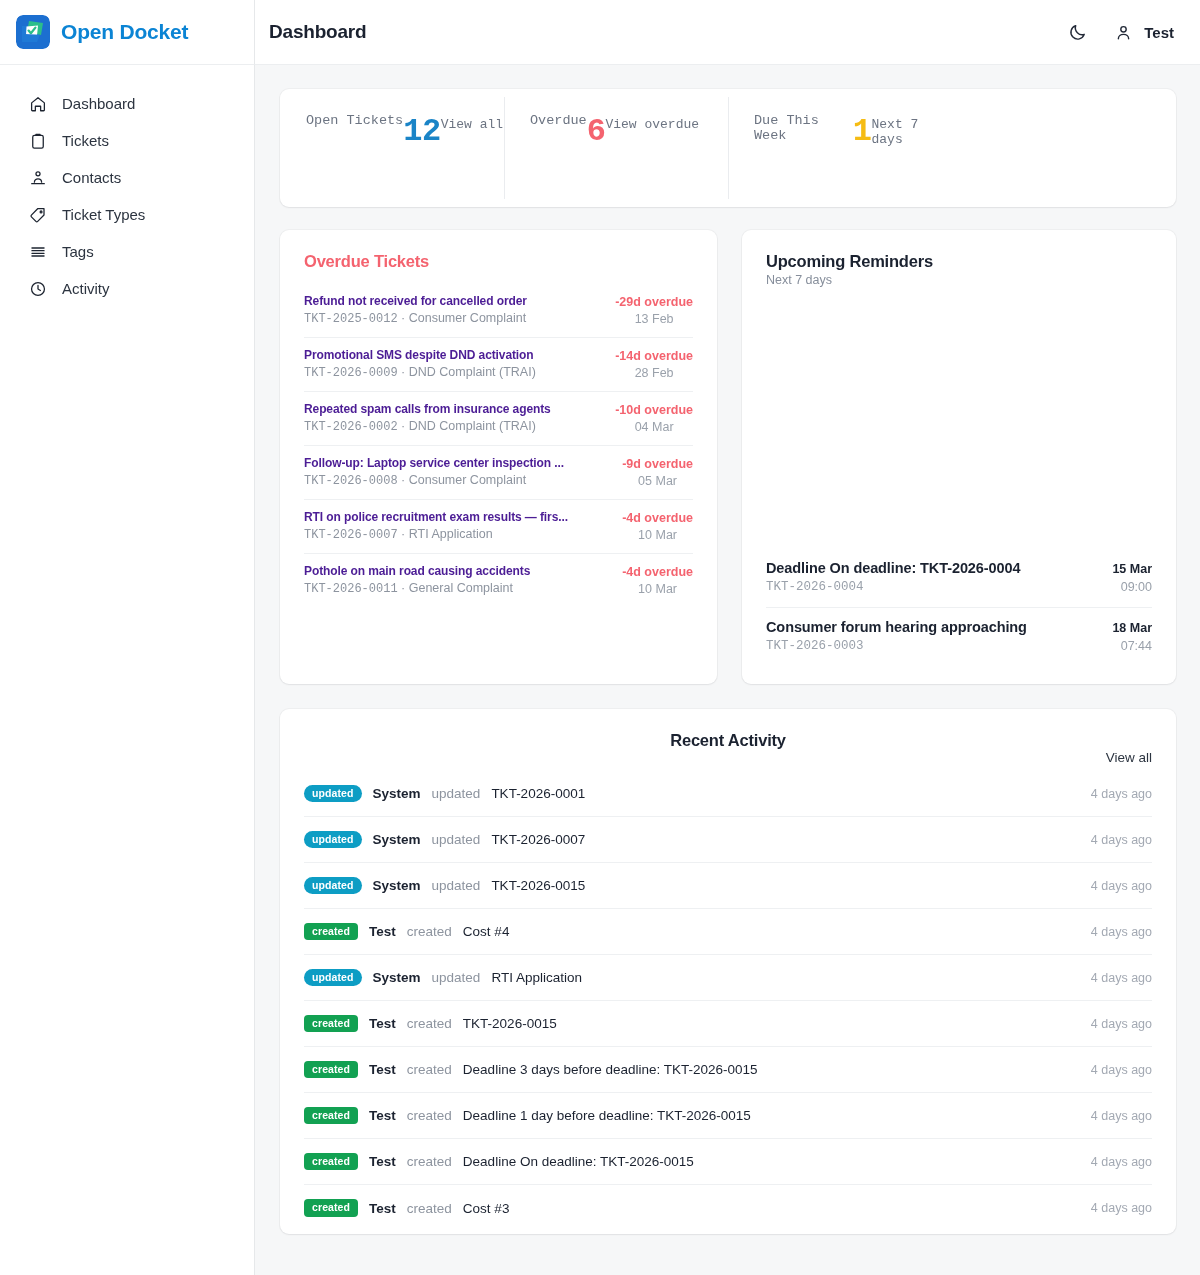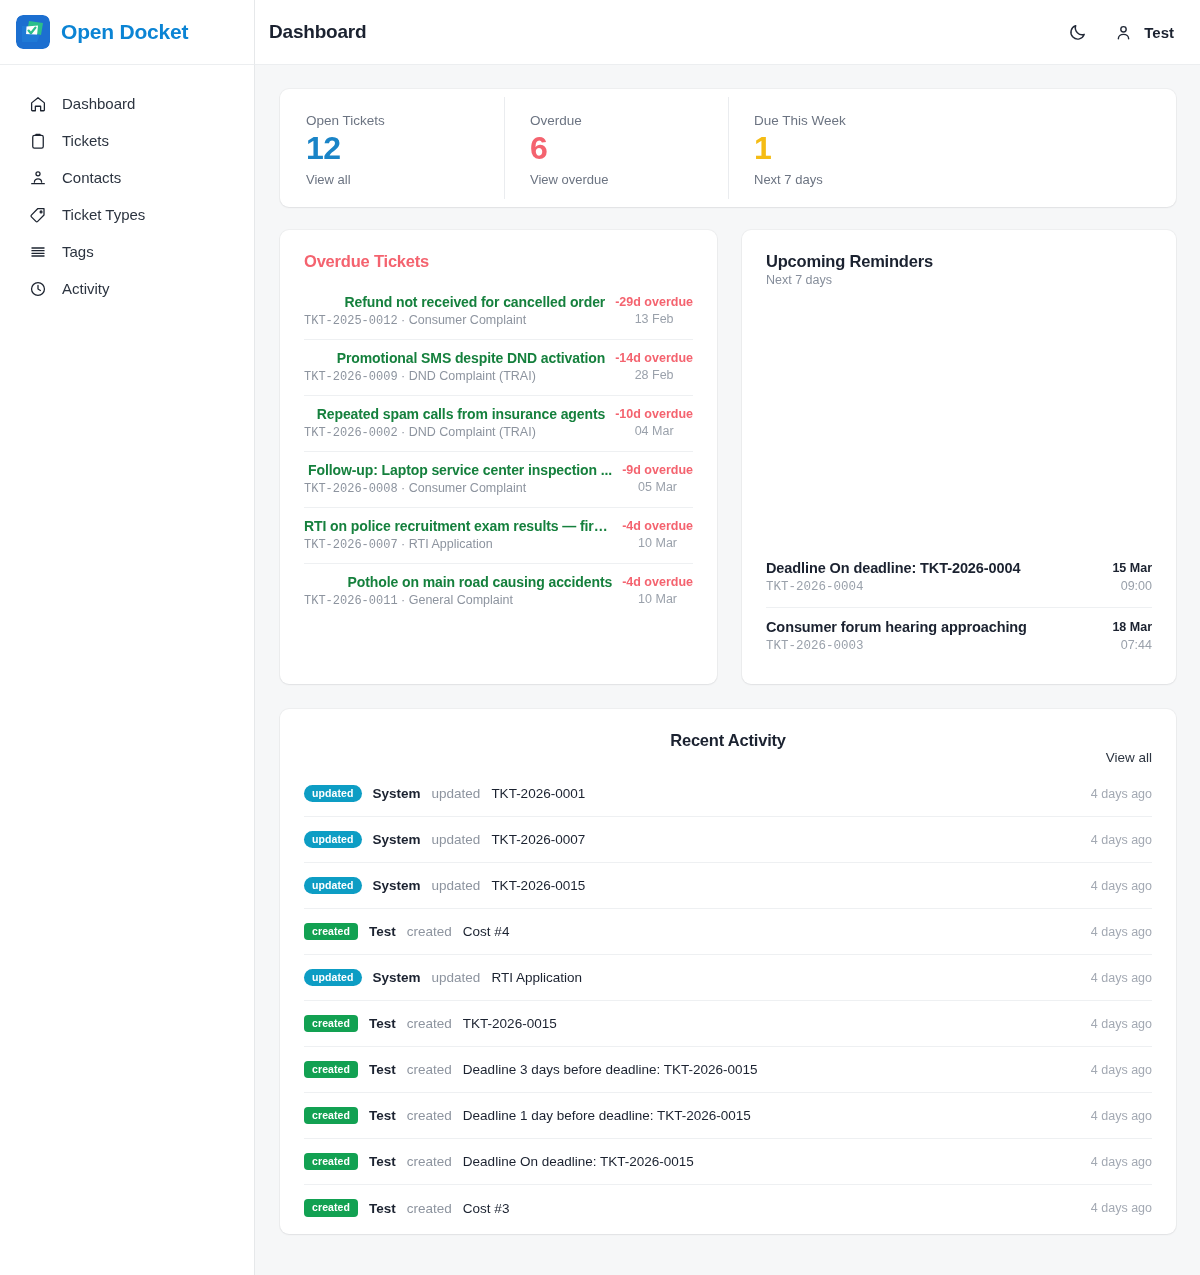--- a/index.html
+++ b/index.html
@@ -126,22 +126,23 @@
   
   .stats {
     display: grid;
     grid-template-columns: repeat(4, 1fr);
     height: 118px;
     margin-bottom: 23px;
   }
   .stat {
     padding: 24px 0 0 26px;
     display: flex;
-    flex-direction: column;
+    flex-direction: row;
     position: relative;
+    font-family: Liberation Mono, monospace;
   }
   .stat + .stat::before {
     content: "";
     position: absolute;
     left: 0; top: 8px; bottom: 8px;
     width: 1px;
     background: #eaecef;
   }
   .stat-label { font-size: 13.5px; color: #6c7482; margin-bottom: 2px; }
   .stat-value { font-size: 32px; font-weight: bold; line-height: 1.18; letter-spacing: -0.5px; }
@@ -166,46 +167,45 @@
     display: flex;
     align-items: flex-start;
     gap: 10px;
     padding: 10px 0 11px 0;
     border-bottom: 1px solid #eef0f2;
     cursor: pointer;
   }
   .ticket-row:last-child { border-bottom: none; }
   .ticket-main { min-width: 0; flex: 1 1 auto; }
   .ticket-title {
-    font-size: 14px;
+    font-size: 12px;
     font-weight: bold;
-    color: #15803d;
+    color: #4c1d95;
     white-space: nowrap;
     overflow: hidden;
     text-overflow: ellipsis;
     letter-spacing: -0.1px;
-    text-align: right;
   }
   .ticket-meta {
     font-size: 12.5px;
     color: #8d949f;
     margin-top: 3px;
     white-space: nowrap;
     overflow: hidden;
     text-overflow: ellipsis;
   }
   .ticket-meta .tid { font-family: "Liberation Mono", monospace; font-size: 12px; }
   .ticket-right { text-align: center; flex: 0 0 auto; padding-top: 1px; }
   .ticket-flag { font-size: 12.5px; font-weight: bold; color: #f4636f; white-space: nowrap; }
   .ticket-date { font-size: 12.5px; color: #9aa1ab; margin-top: 3px; }
 
   
   .reminder-list { margin-top: auto; padding-bottom: 8px; }
   .reminder-row {
-    display: flex; align-items: center; gap: 24px;
+    display: flex; align-items: flex-end; gap: 24px;
     padding: 11px 0 13px 0;
     border-bottom: 1px solid #eef0f2;
     cursor: pointer;
   }
   .reminder-row:last-child { border-bottom: none; }
   .reminder-title { font-size: 14.5px; font-weight: bold; color: #1b2230; letter-spacing: -0.1px; }
   .reminder-id { font-size: 12.5px; color: #9aa1ab; margin-top: 4px; font-family: "Liberation Mono", monospace; }
   .reminder-right { margin-left: auto; text-align: right; flex: 0 0 auto; }
   .reminder-date { font-size: 12.5px; font-weight: bold; color: #1b2230; }
   .reminder-time { font-size: 12.5px; color: #9aa1ab; margin-top: 4px; }

